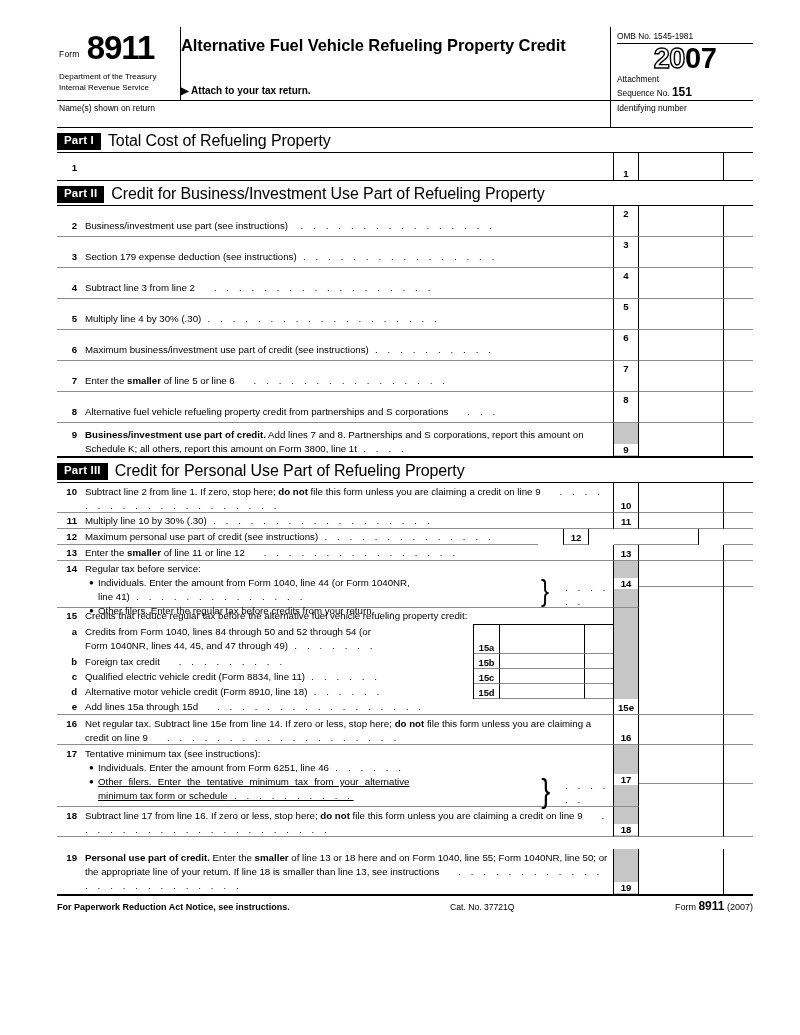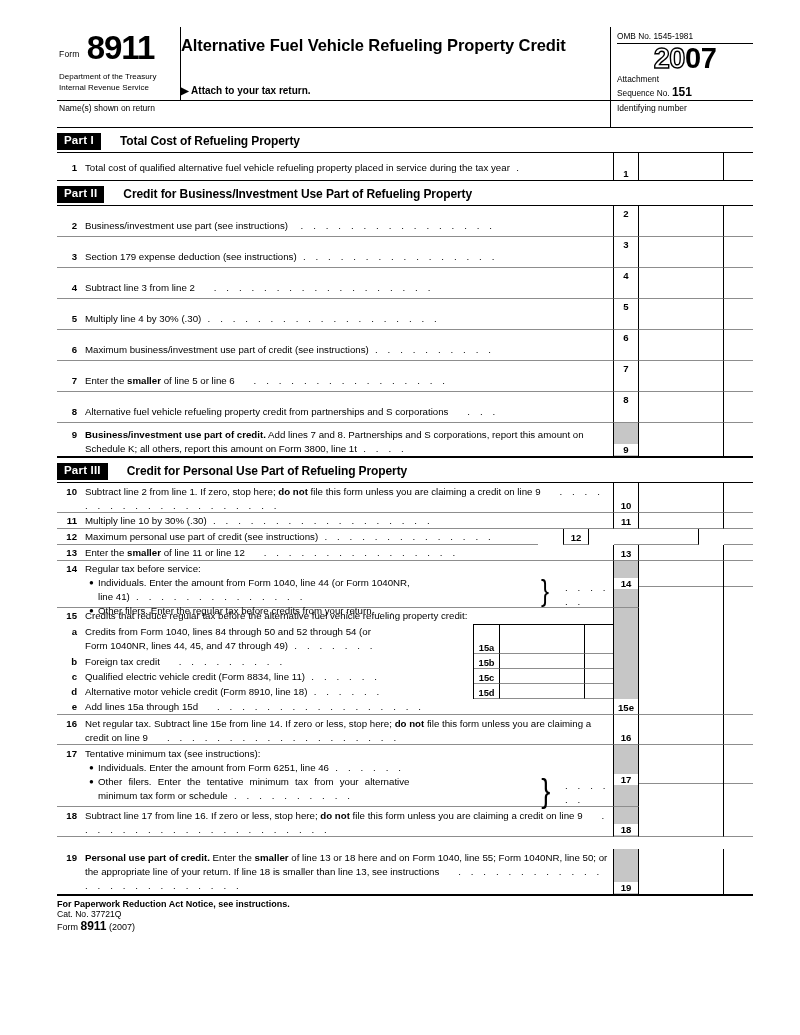--- a/index.html
+++ b/index.html
@@ -35,21 +35,21 @@
   .namerow { display:flex; border-bottom:1.6px solid #000; height:27px; }
   .namerow .nm  { flex:1; font-size:8.5px; padding:2px 0 0 2px; border-right:1.6px solid #000; }
   .namerow .idn { width:142px; font-size:8.5px; padding:2px 0 0 6px; }
 
   
   .parthdr { display:flex; align-items:center; height:22px; margin-top:2px; }
   .badge {
     background:#000; color:#fff; font-size:11.5px; font-weight:bold;
     padding:2px 7px 3px 7px; letter-spacing:.2px; line-height:1;
   }
-  .parttitle { font-size:12px; font-weight:bold; margin-left:19px; letter-spacing:-.1px; }
+  .parttitle { font-size:16px; font-weight:normal; margin-left:7px; letter-spacing:-.1px; }
   .row { display:flex; align-items:stretch; position:relative; }
   .desc { position:relative; padding-left:3px; }
   .lno  { width:25px; font-size:9.6px; font-weight:bold; flex:none; text-align:right; padding-right:8px; padding-top:2px;}
   .lno.sub { font-weight:bold; }
   .txt  { flex:1; font-size:9.7px; line-height:1.42; padding-top:1px; padding-right:4px; }
   .txt b { font-weight:bold; }
 
   
   .numcell  { width:26px; flex:none; border-left:1px solid #000; border-right:1px solid #000;
               position:relative; }
@@ -76,21 +76,21 @@
 
   
   .inner { width:140px; flex:none; display:flex; border-left:1px solid #000; }
   .ilab { width:26px; flex:none; border-right:1px solid #000; position:relative; }
   .ilab .n { position:absolute; bottom:0px; left:0; right:0; text-align:center;
              font-size:9.4px; font-weight:bold; }
   .idol { width:85px; flex:none; border-right:1px solid #000; }
   .icen { width:29px; flex:none; border-right:1px solid #000;}
 
   
-  .footer { display:flex; align-items:baseline; font-size:9px; padding-top:3px;flex-direction:column; }
+  .footer { display:flex; align-items:baseline; font-size:9px; padding-top:3px; }
   .foot-l { font-weight:bold; flex:none; }
   .foot-c { flex:1; text-align:center; font-weight:normal; font-size:8.6px; }
   .foot-r { flex:none; font-size:9px; }
   .foot-r b { font-size:12px; font-weight:bold; }
 </style>
 </head>
 <body>
 
 <div class="page">
 
@@ -133,21 +133,20 @@
 
   <div class="parthdr">
     <span class="badge">Part I</span>
     <span class="parttitle">Total Cost of Refueling Property</span>
   </div>
   <div class="hr-med"></div>
 
   <div class="row" style="height:28px;">
     <div class="desc rowline-dark" style="flex:1;display:flex;padding-top:7px;">
       <div class="lno">1</div>
-      <div class="txt"><span>Total cost of qualified alternative fuel vehicle refueling property placed in service during the tax year</span><span class="dots"> .</span></div>
     </div>
     <div class="numcell rowline-dark">
         <span class="n">1</span>
       </div>
     <div class="dolcell rowline-dark"></div>
     <div class="cencell rowline-dark"></div>
   </div>
 
   <div class="parthdr">
     <span class="badge">Part II</span>
@@ -448,21 +447,21 @@
     <div class="desc rowline" style="flex:1;display:flex;padding-top:1px;">
       <div class="lno">17</div>
       <div class="txt" style="position:relative;">
         <div>Tentative minimum tax (see instructions):</div>
         <div class="bul">
           <span class="b">●</span>
           <span class="t"><span>Individuals. Enter the amount from Form 6251, line 46</span><span class="dots"> . . . . . .</span></span>
         </div>
         <div class="bul">
           <span class="b">●</span>
-          <span class="t" style="text-align:justify;width:400px;">
+          <span class="t" style="text-align:justify;width:400px;text-decoration:underline;">
             <span style="display:block;word-spacing:3.5px;">Other filers. Enter the tentative minimum tax from your alternative</span>
             <span>minimum tax form or schedule</span><span class="dots"> . . . . . . . . . .</span>
           </span>
         </div>
         <span class="brace" style="position:absolute;left:455px;top:44px;font-size:34px;">}</span>
         <span class="dots" style="position:absolute;left:480px;top:33px;"> . . . . . .</span>
       </div>
     </div>
     <div class="numcell shaded rowline">
       <span class="n" style="bottom:auto;top:29px;">17</span>

